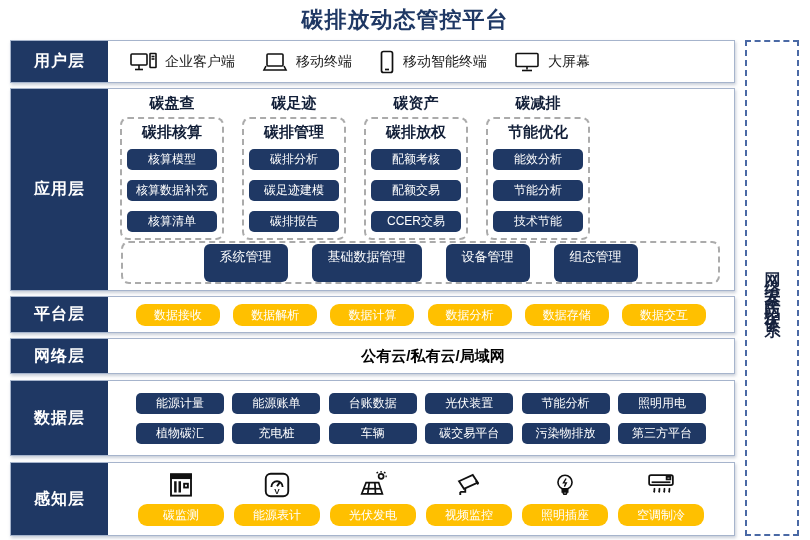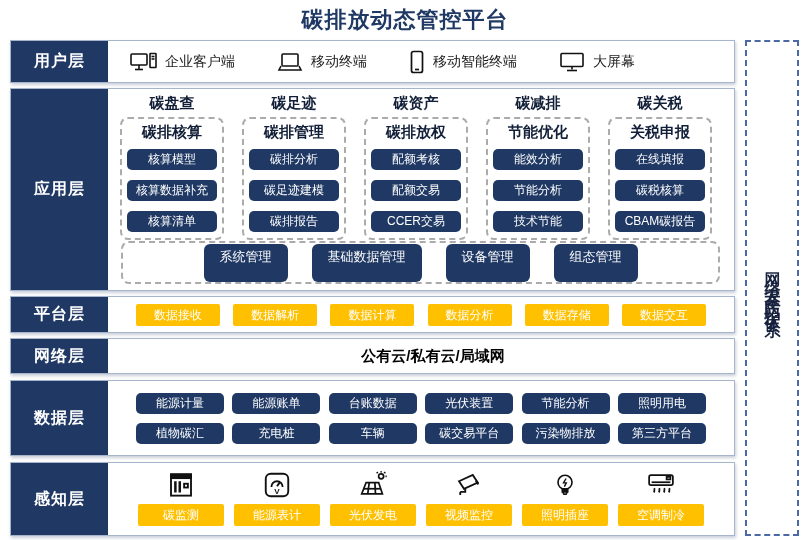--- a/index.html
+++ b/index.html
@@ -17,42 +17,42 @@
   .layer-content{position:absolute;left:97px;top:0;right:0;bottom:0;}
 
   .layer-user{top:40px;height:43px;}
   .layer-app{top:88px;height:203px;}
   .layer-platform{top:296px;height:37px;}
   .layer-network{top:338px;height:36px;}
   .layer-data{top:380px;height:76px;}
   .layer-perception{top:462px;height:74px;}
 
   
-  .user-content{display:flex;align-items:center;padding-left:22px;gap:42px;}
+  .user-content{display:flex;align-items:center;padding-left:22px;gap:27px;}
   .user-item{display:flex;align-items:center;gap:8px;font-size:14px;color:#1c1c1c;}
   .icon svg{display:block;}
 
   
   .app-col{position:absolute;top:5px;width:104px;}
   .app-c1{left:12px;}.app-c2{left:134px;}.app-c3{left:256px;}.app-c4{left:378px;}.app-c5{left:500px;}
   .app-col-header{text-align:center;font-weight:bold;font-size:15px;color:#121f38;margin-bottom:4px;}
   .app-col-box{border:2px dashed #ABABAB;border-radius:8px;height:116px;
                display:flex;flex-direction:column;align-items:center;padding-top:3px;box-sizing:content-box;}
   .app-sub{font-weight:bold;font-size:15px;color:#121f38;margin:1px 0 7px;}
   .navy-btn{background:#1F3864;color:#fff;font-size:12px;border-radius:5px;
             height:21px;line-height:21px;text-align:center;white-space:nowrap;}
   .app-col-box .navy-btn{width:90px;margin-bottom:10px;}
   .app-mgmt-box{position:absolute;left:13px;width:599px;top:152px;height:43px;
             border:2px dashed #ABABAB;border-radius:8px;
             display:flex;align-items:center;justify-content:center;gap:24px;box-sizing:border-box;}
   .app-mgmt-box .navy-btn{padding:0 16px;height:38px;line-height:25px;border-radius:6px;font-size:13px;}
 
   
   .platform-content{display:flex;align-items:center;justify-content:space-between;padding:0 28px;}
-  .yellow-btn{background:#FFC000;color:#fff;font-size:12px;border-radius:2px;
+  .yellow-btn{background:#FFC000;color:#fff;font-size:12px;border-radius:9px;
               height:22px;line-height:22px;text-align:center;white-space:nowrap;}
   .platform-content .yellow-btn{width:84px;}
 
   
   .network-content{display:flex;align-items:center;justify-content:center;
               font-size:15px;font-weight:600;color:#000000;margin-left:24px;}
 
   
   .data-content{display:flex;flex-direction:column;justify-content:center;gap:9px;padding:0 28px;}
   .data-row{display:flex;justify-content:space-between;}
@@ -162,29 +162,20 @@
       <div class="app-col app-c4">
         <div class="app-col-header">碳减排</div>
         <div class="app-col-box">
           <div class="app-sub">节能优化</div>
           <div class="navy-btn">能效分析</div>
           <div class="navy-btn">节能分析</div>
           <div class="navy-btn">技术节能</div>
         </div>
       </div>
 
-      <div class="app-col app-c5">
-        <div class="app-col-header">碳关税</div>
-        <div class="app-col-box">
-          <div class="app-sub">关税申报</div>
-          <div class="navy-btn">在线填报</div>
-          <div class="navy-btn">碳税核算</div>
-          <div class="navy-btn">CBAM碳报告</div>
-        </div>
-      </div>
 
       <div class="app-mgmt-box">
         <div class="navy-btn">系统管理</div>
         <div class="navy-btn">基础数据管理</div>
         <div class="navy-btn">设备管理</div>
         <div class="navy-btn">组态管理</div>
       </div>
     </div>
   </div>
 

